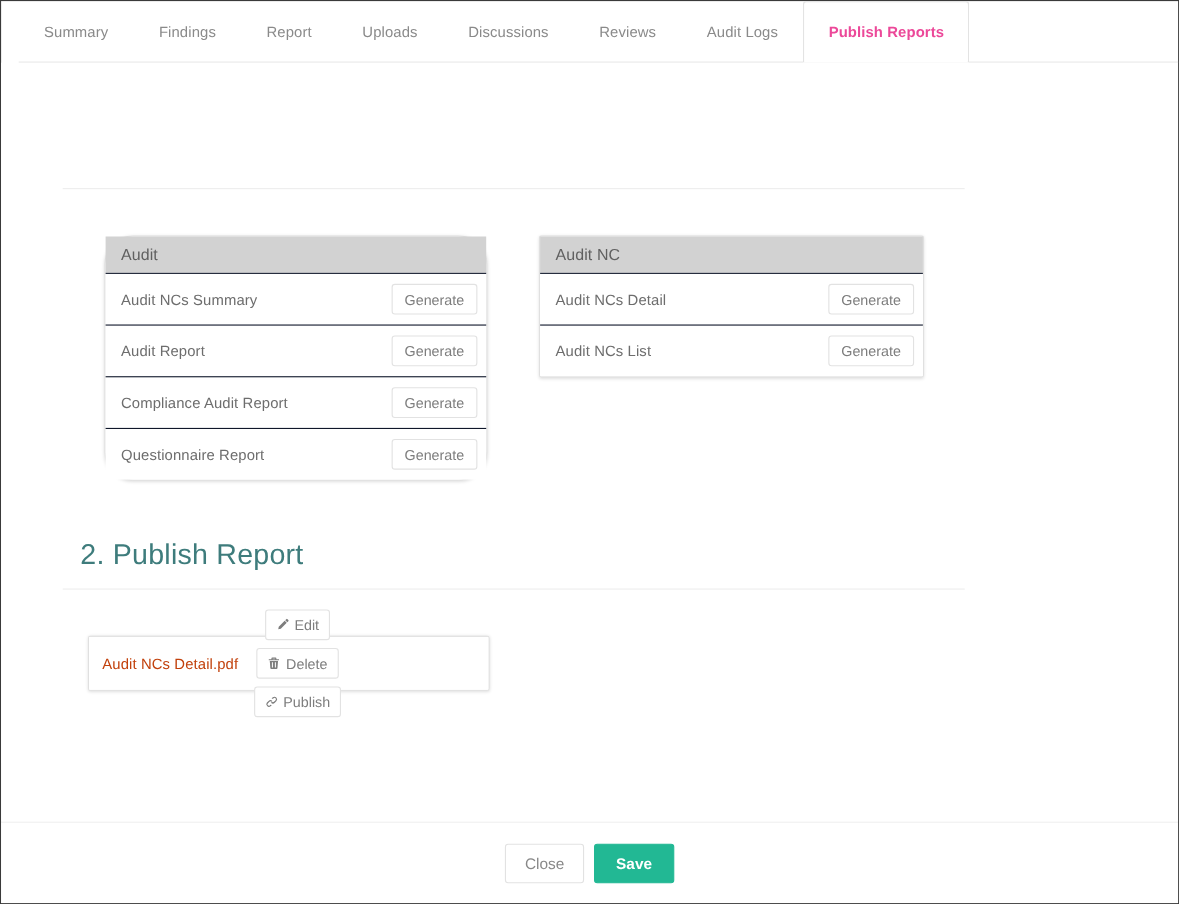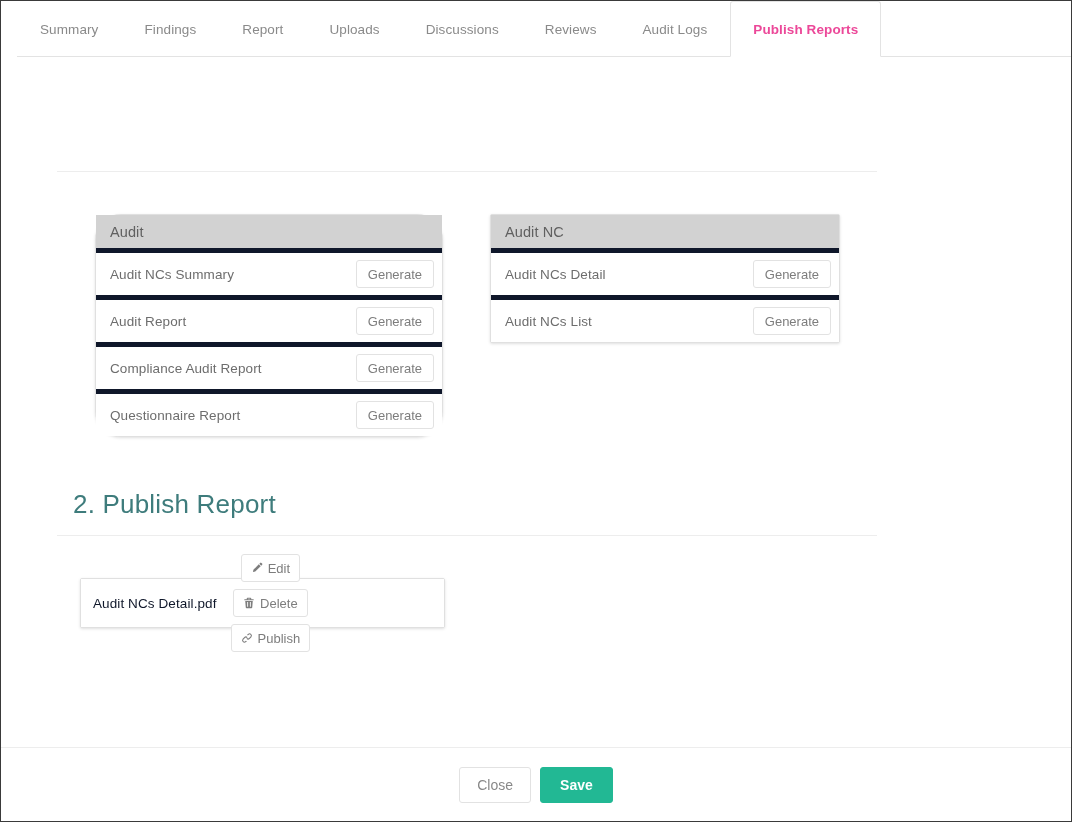--- a/index.html
+++ b/index.html
@@ -105,21 +105,21 @@
     font-size: 14.5px;
     color: #606060;
     letter-spacing: .1px;
   }
   .panel-row {
     height: 47px;
     display: flex;
     align-items: center;
     justify-content: space-between;
     padding: 0 8px 0 14px;
-    border-top: 5px solid #0f172a;
+    border-top: 1px solid #0f172a;
     background: #fff;
   }
   .panel-row:first-of-type { border-top: none; }
   .row-label {
     font-size: 13.5px;
     color: #6d6d6d;
     letter-spacing: .1px;
   }
 
   .btn {
@@ -144,21 +144,21 @@
   
   .saved-row {
     height: 48px;
     display: flex;
     align-items: center;
     padding: 0 8px 0 12px;
     background: #fff;
   }
   .file-link {
     font-size: 13.5px;
-    color: #0f172a;
+    color: #c2410c;
     text-decoration: none;
     letter-spacing: .1px;
     margin-right: 14px;
     cursor: pointer;
   }
   .action-group {
     display: flex;
     align-items: center;
     gap: 7px;
     flex-direction: column;

